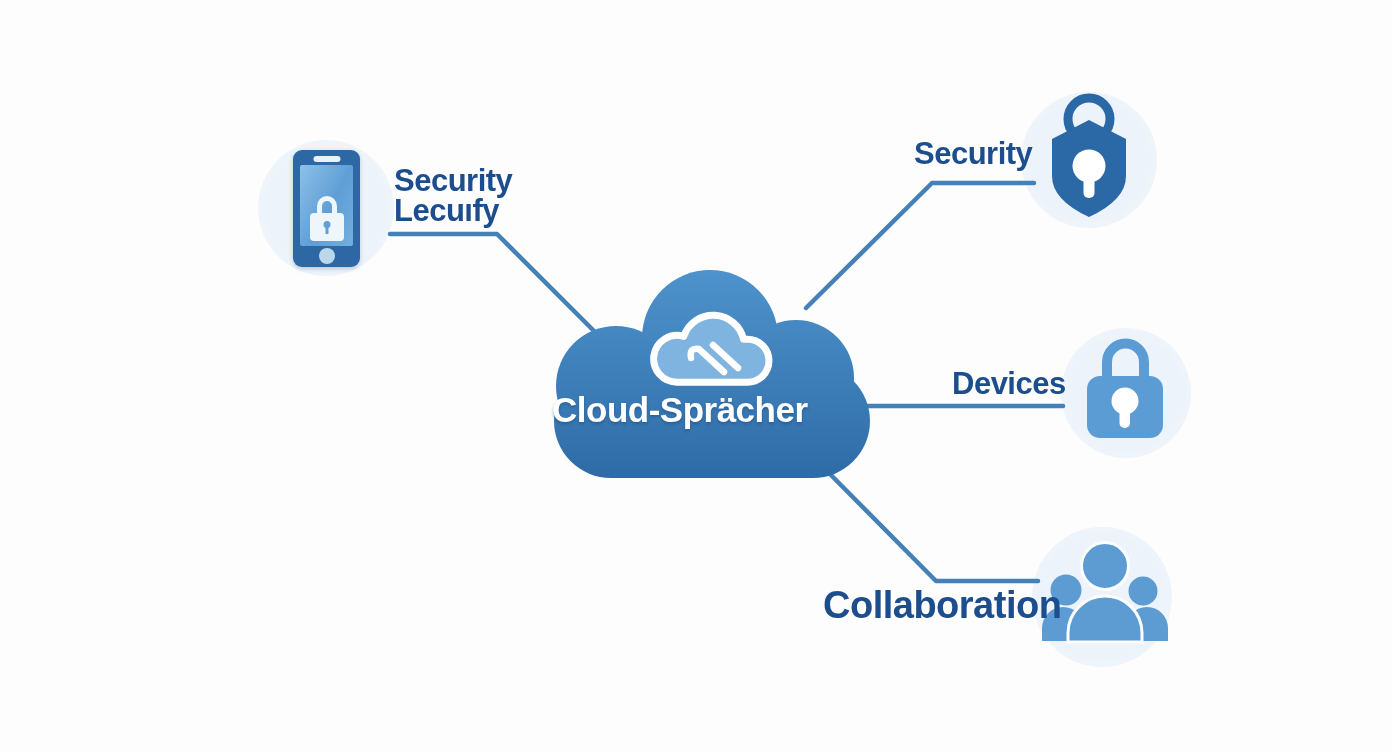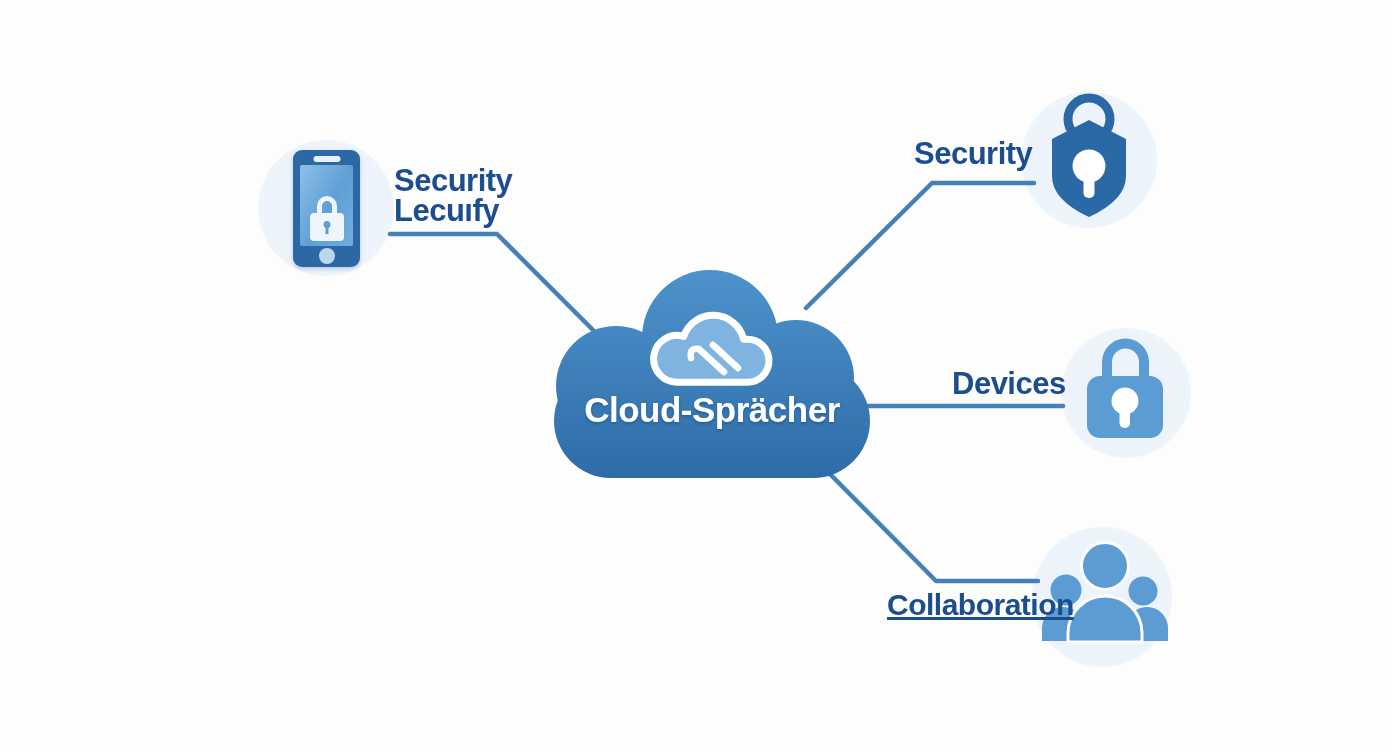--- a/index.html
+++ b/index.html
@@ -10,21 +10,21 @@
   
   #connectors { position:absolute; left:0; top:0; z-index:1; pointer-events:none; }
   .conn { fill:none; stroke: var(--connector, #4580b6); stroke-width:4.5; stroke-linejoin:round; stroke-linecap:round; }
   .halo { position:absolute; border-radius:50%; background: radial-gradient(circle, var(--icon-halo, #ecf3fa) 62%, #f6fafd 100%); }
 
   
   .label { position:absolute; z-index:3; color: var(--label-text, #1c4d8d); font-weight:700; font-size:31px; line-height:30px; letter-spacing:-0.5px; white-space:nowrap; }
 
   
   #cloud-node { position:absolute; left:552px; top:268px; width:320px; height:212px; z-index:2; }
-  #cloud-label { position:absolute; left:0; right:0; top:122px; text-align:center; color: var(--cloud-text, #ffffff); font-size:35px; font-weight:700; letter-spacing:-0.5px; text-shadow:0 2px 3px rgba(25,70,115,.45); z-index:3; }
+  #cloud-label { position:absolute; left:0; right:0; top:122px; color: var(--cloud-text, #ffffff); font-size:35px; font-weight:700; letter-spacing:-0.5px; text-shadow:0 2px 3px rgba(25,70,115,.45); z-index:3; }
   #cloudGrad .g-top { stop-color: var(--cloud-top, #4e93cd); }
   #cloudGrad .g-bot { stop-color: var(--cloud-bottom, #2e6ba6); }
   .inner-cloud { fill: var(--inner-cloud-fill, #7fb3e0); stroke:#ffffff; }
   .inner-mark { fill:none; stroke:#ffffff; stroke-width:6.5; stroke-linecap:round; }
 
   
   #phone-halo { left:258px; top:140px; width:136px; height:136px; }
   #phone-body { position:absolute; left:293px; top:150px; width:67px; height:117px; background: var(--phone-body, #2d67a4); border-radius:9px; box-shadow:0 2px 4px rgba(40,80,130,.25); }
   #phone-screen { position:absolute; left:7px; top:15px; right:7px; bottom:21px; border-radius:2px; background: linear-gradient(118deg, #8cc0e8 0%, #5f9fd6 55%, #73aede 100%); }
   #phone-speaker { position:absolute; left:50%; top:6px; transform:translateX(-50%); width:27px; height:6px; border-radius:3px; background:#e9f1f9; }
@@ -42,21 +42,21 @@
   .lock-fill { fill: var(--padlock, #5b9cd4); }
   .lock-shackle { fill:none; stroke: var(--padlock, #5b9cd4); stroke-width:10; }
   .person { fill: var(--people, #5d9cd3); }
   .person-front { fill: var(--people, #5d9cd3); stroke:#fbfdfe; stroke-width:3; }
   .keyhole-white { fill:#ffffff; }
 
   
   #label-phone { left:394px; top:166px; }
   #label-devices { left:914px; top:139px; }
   #label-security { left:952px; top:369px; }
-  #label-collaboration { left:887px; top:590px; font-size:30px;text-decoration:underline; }
+  #label-collaboration { left:823px; top:590px; font-size:38px; }
 </style>
 </head>
 <body>
 
 <div id="stage">
 
   <svg id="connectors" width="1392" height="752" viewBox="0 0 1392 752">
     <polyline class="conn" points="390,234 497,234 596,333"></polyline>
     <polyline class="conn" points="806,308 932,183 1034,183"></polyline>
     <polyline class="conn" points="866,406 1063,406"></polyline>

